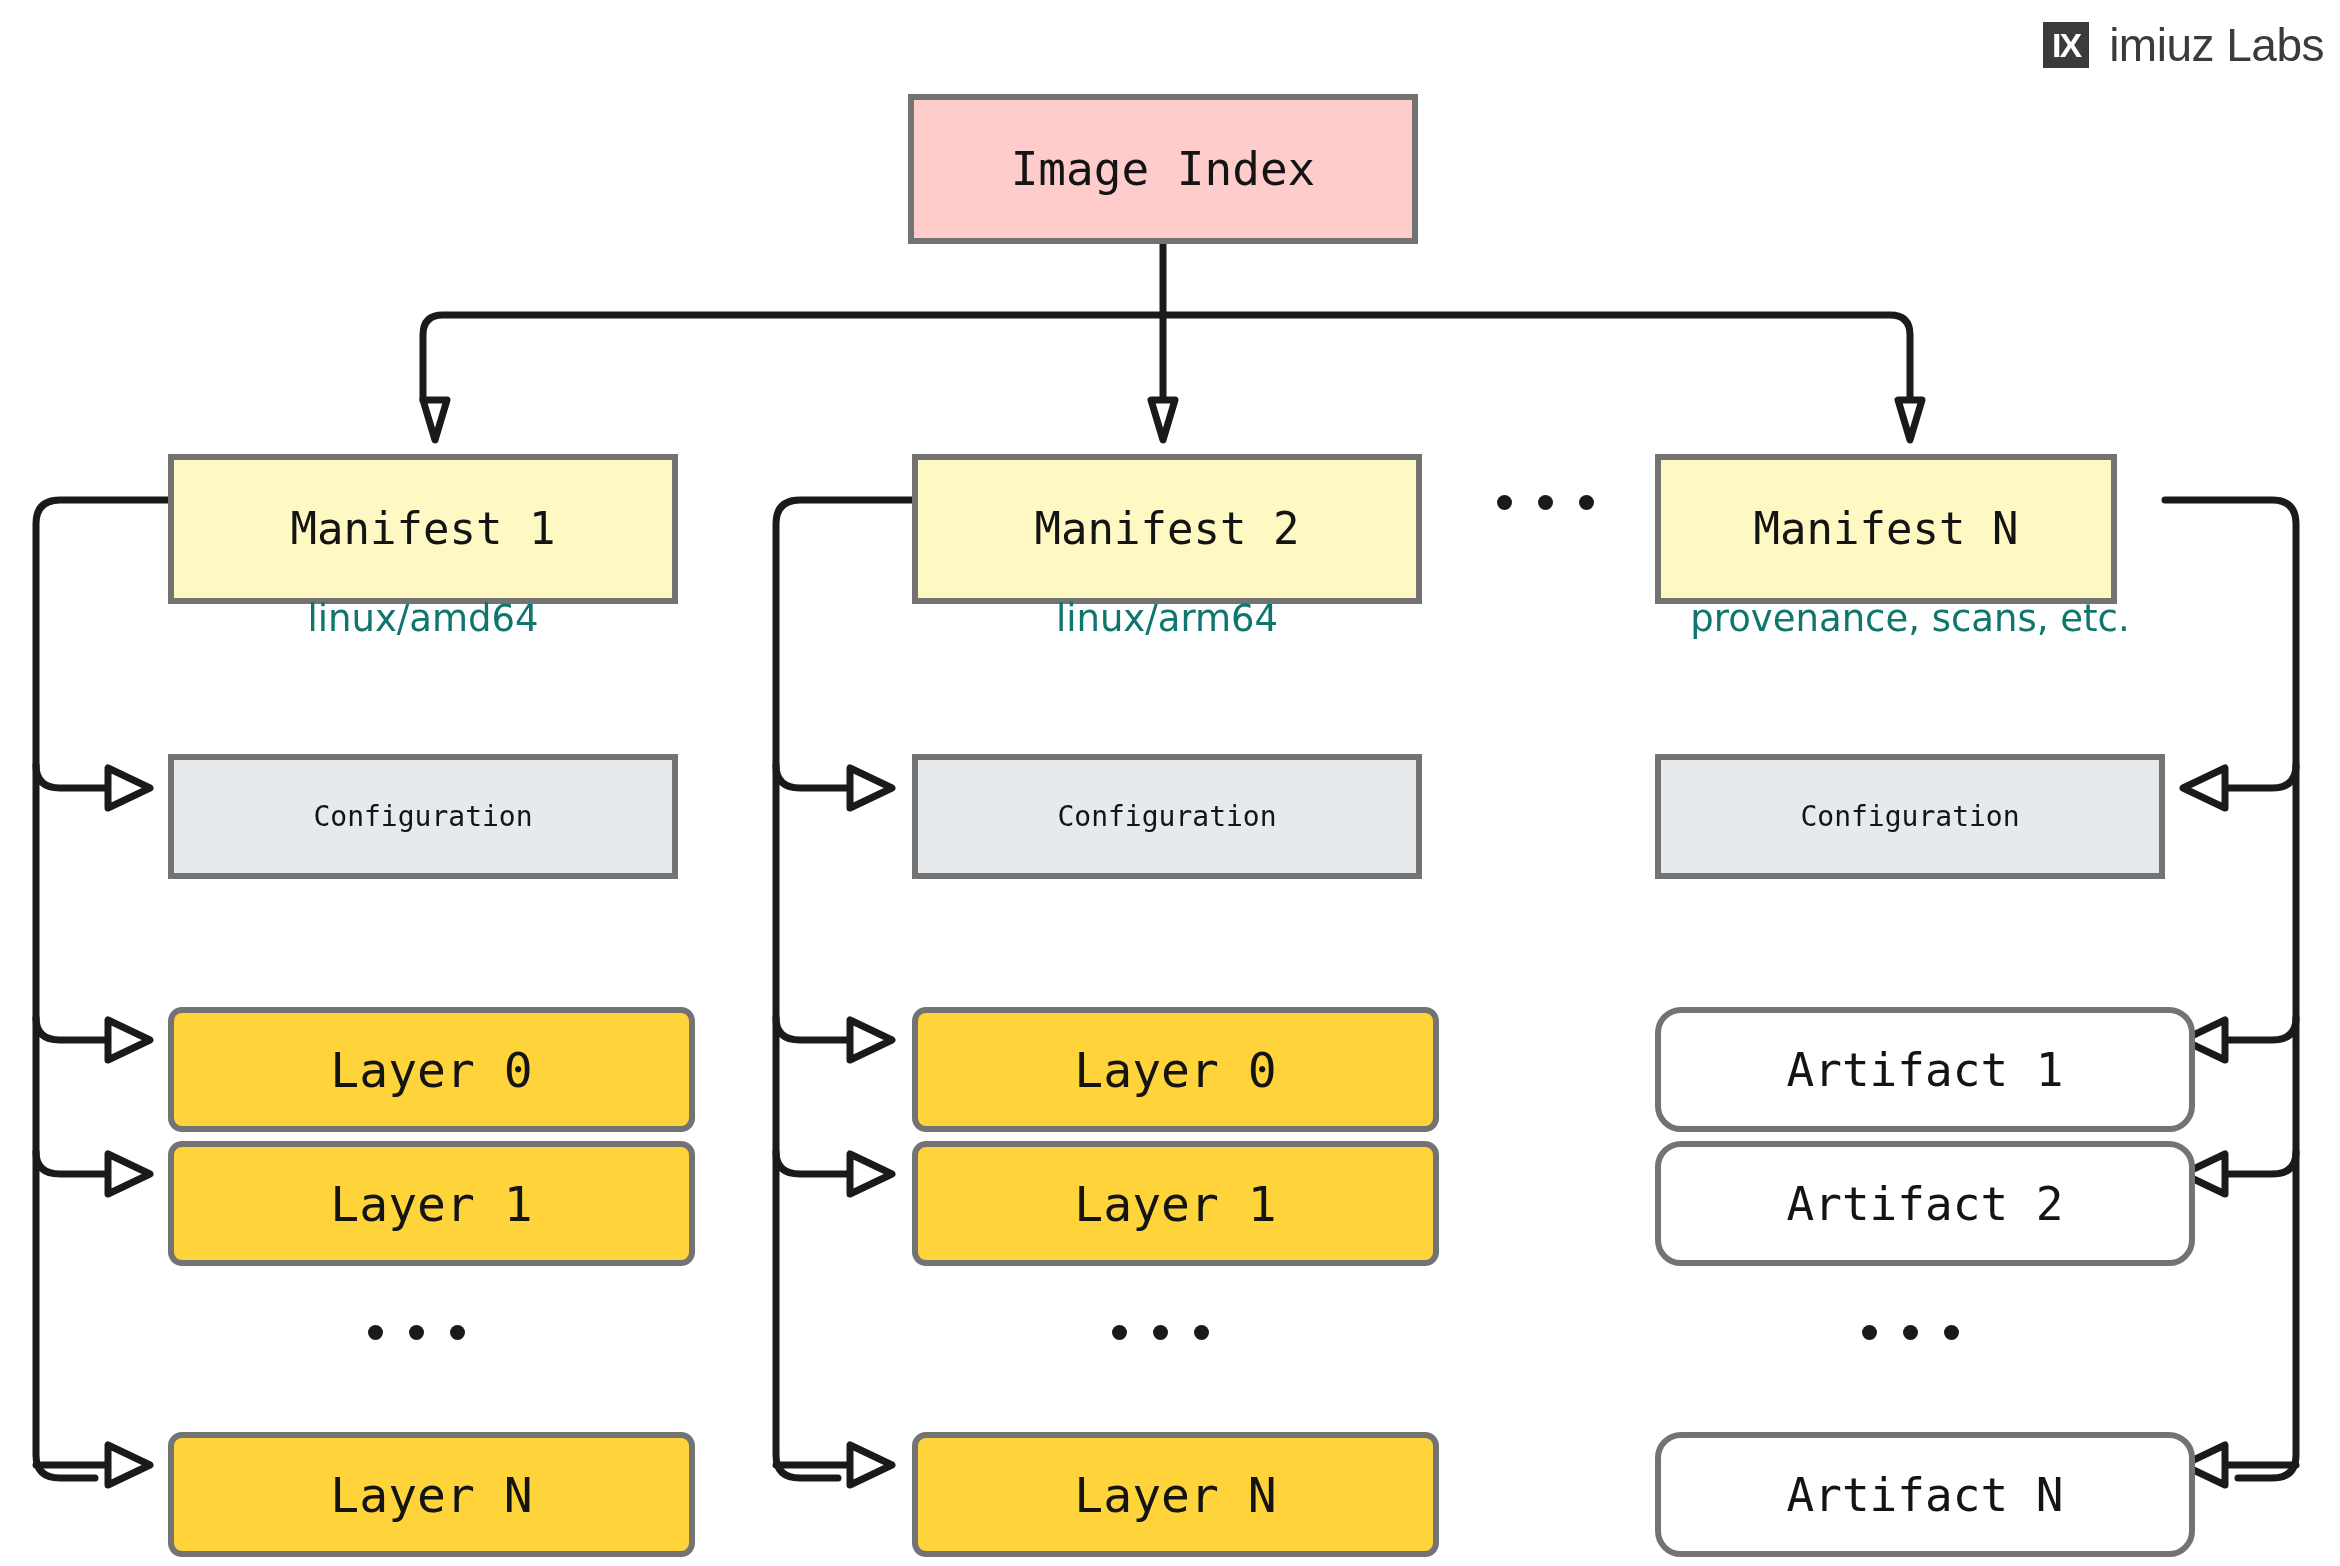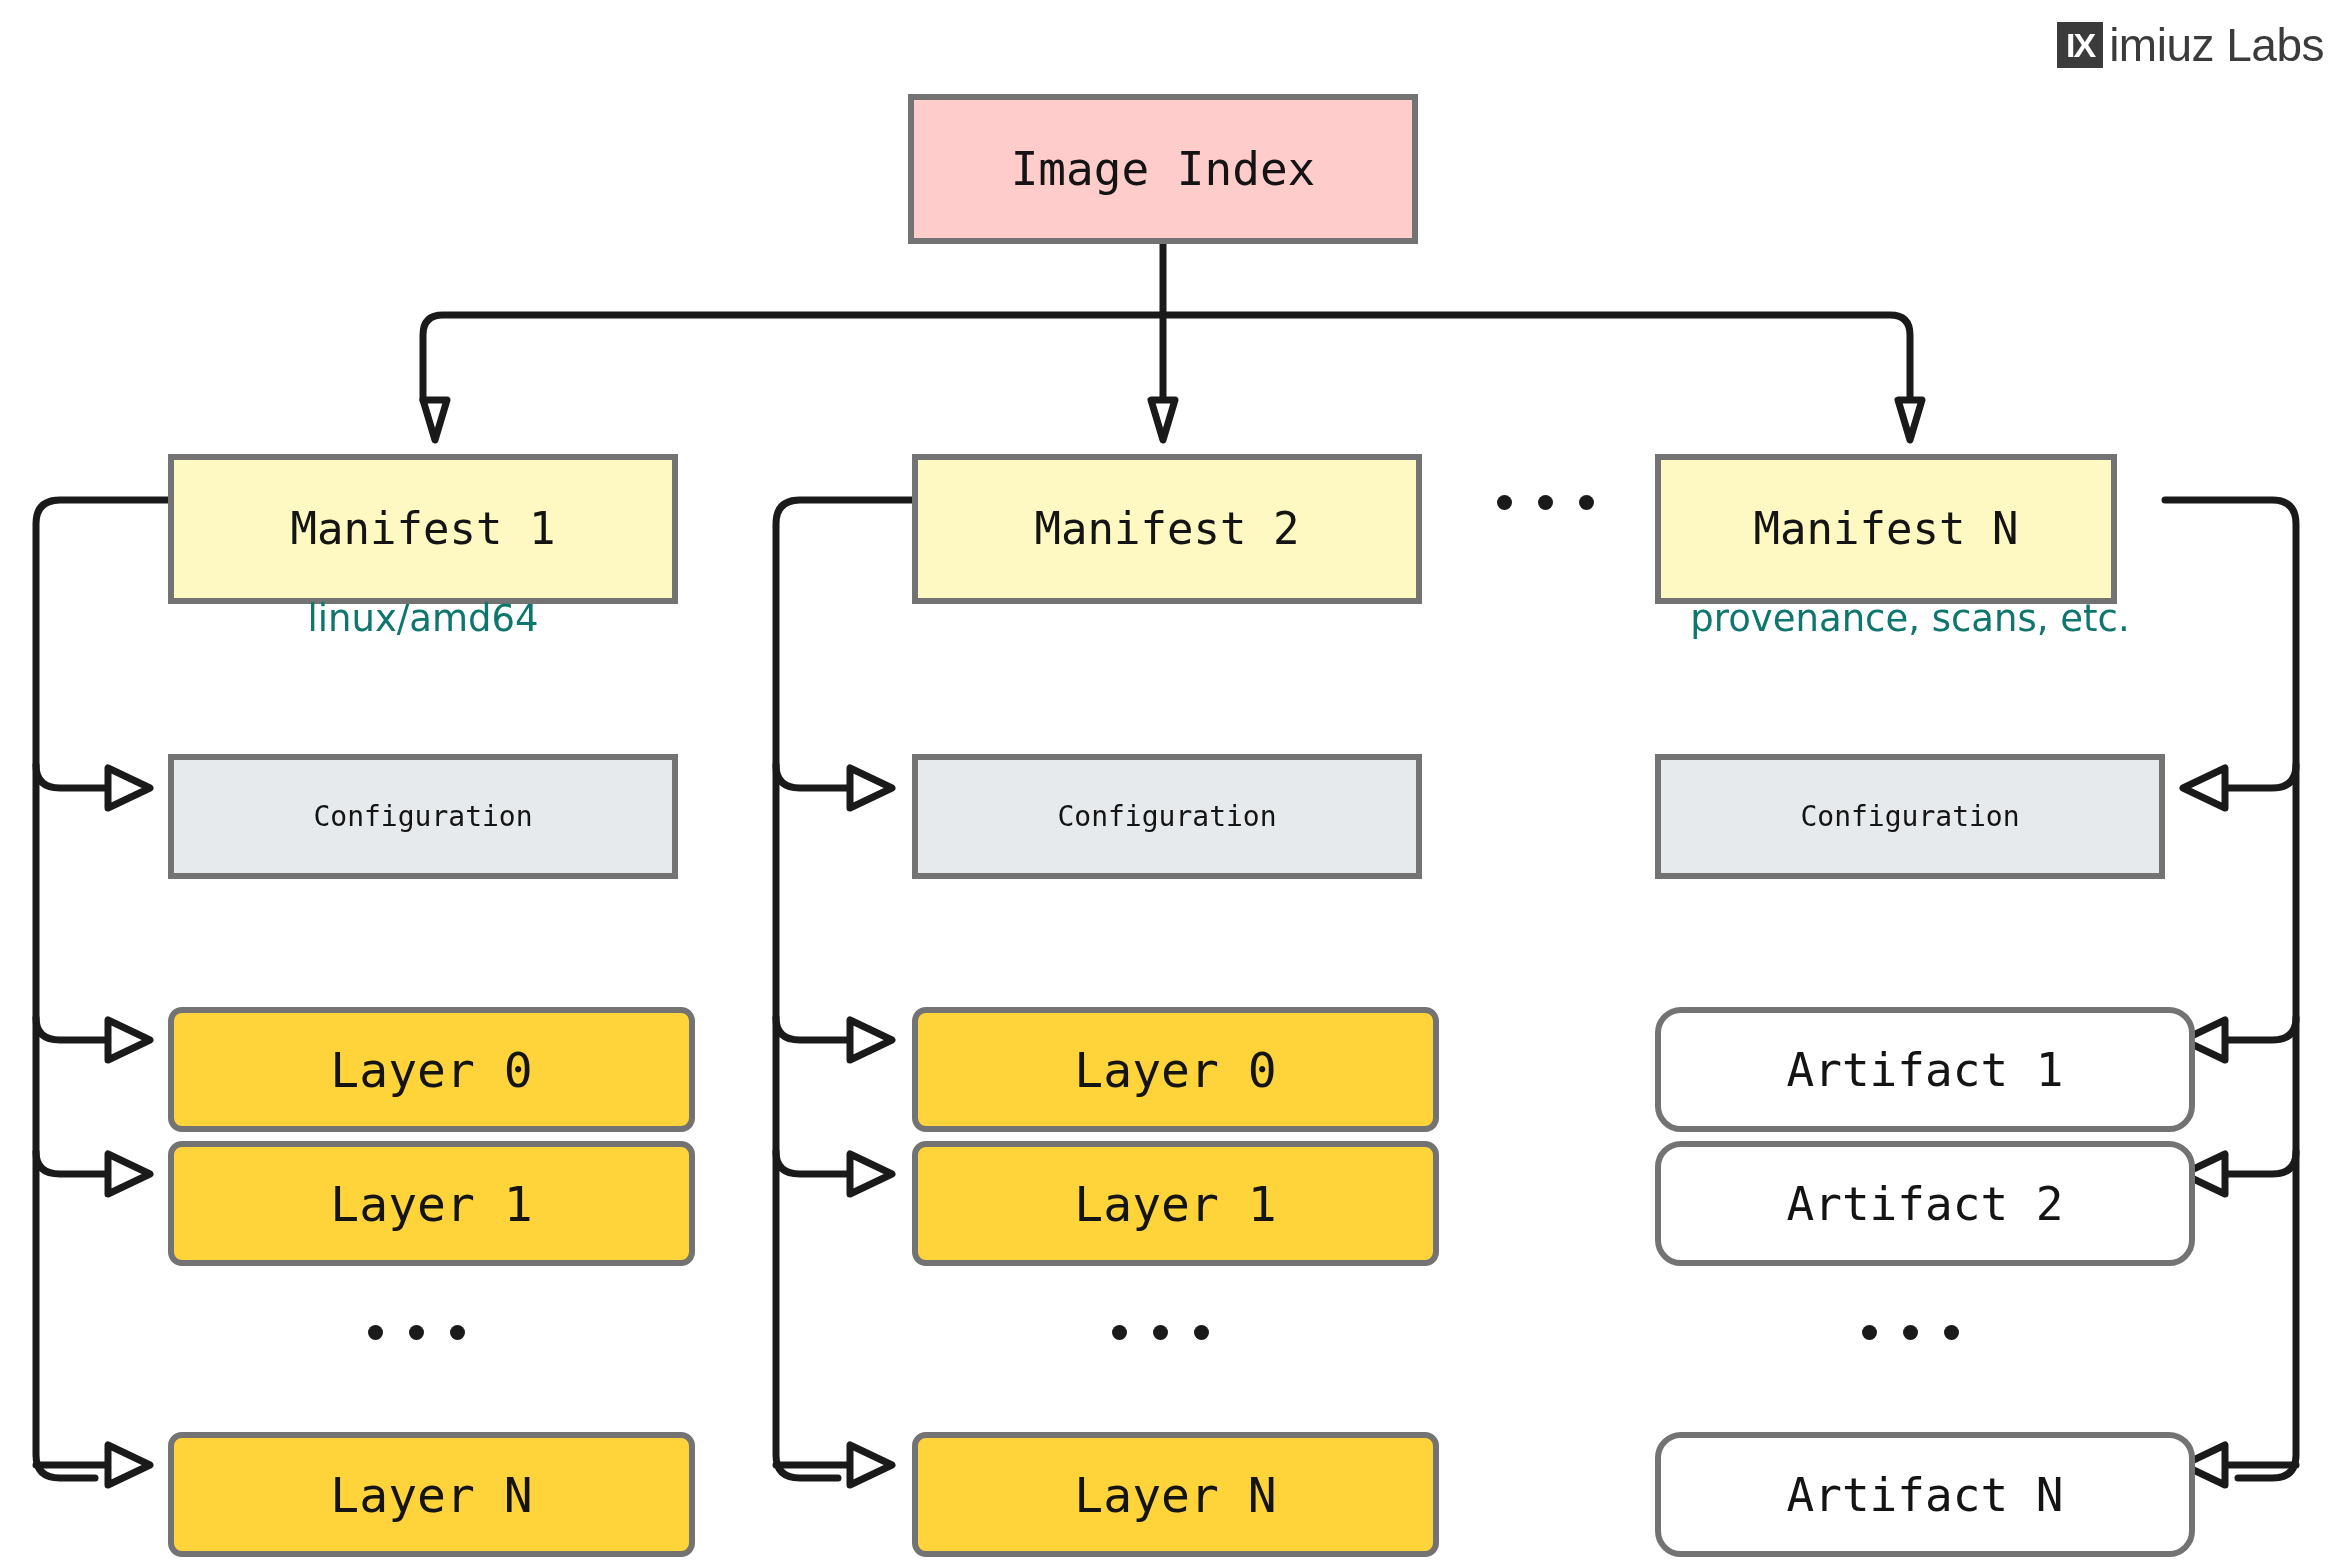--- a/index.html
+++ b/index.html
@@ -34,21 +34,21 @@
   .brand-mark {
     display: inline-flex;
     align-items: center;
     justify-content: center;
     width: 46px; height: 46px;
     background: #3b3b3b;
     color: #ffffff;
     font-family: "Liberation Sans", sans-serif;
     font-weight: bold;
     font-size: 34px;
-    margin-right: 6px;
+    margin-right: 20px;
     letter-spacing: -2px;
   }
 
   
   .node {
     position: absolute;
     box-sizing: border-box;
     border: 6px solid #737373;
     display: flex;
     align-items: center;
@@ -188,20 +188,21 @@
     <span></span>
     <span></span>
   </div>
   <div class="node node-layer" style="left:168px; top:1403px; width:527px; height:125px;">
     <span>Layer N</span>
   </div>
 
   <div class="node node-manifest" style="left:912px; top:425px; width:510px; height:150px;">
     <span>Manifest 2</span>
   </div>
+  <div class="caption" style="left:912px; top:600px; width:510px;">linux/arm64</div>
 
   <div class="node node-config" style="left:912px; top:725px; width:510px; height:125px;">
     <span>Configuration</span>
   </div>
 
   <div class="node node-layer" style="left:912px; top:978px; width:527px; height:125px;">
     <span>Layer 0</span>
   </div>
   <div class="node node-layer" style="left:912px; top:1112px; width:527px; height:125px;">
     <span>Layer 1</span>

